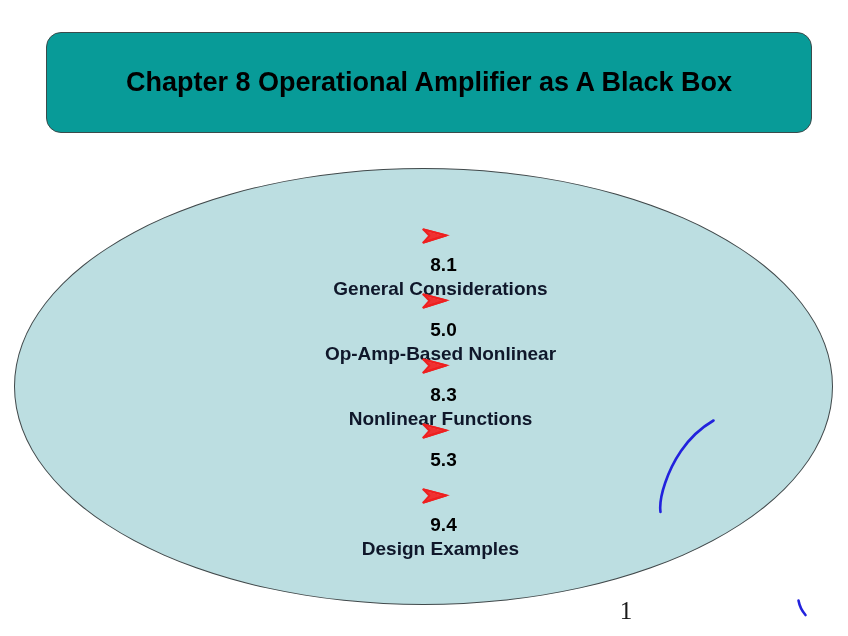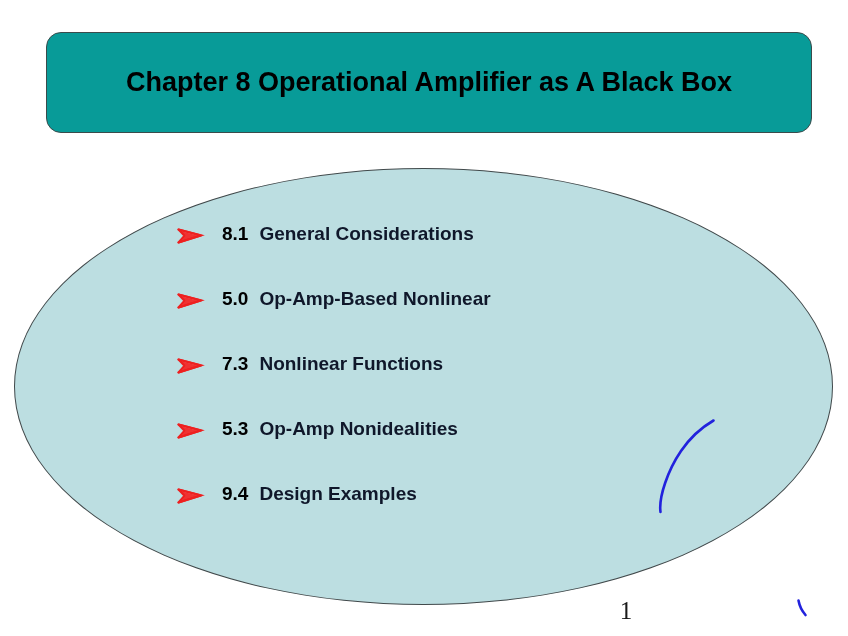--- a/index.html
+++ b/index.html
@@ -70,21 +70,22 @@
   #agenda-list {
     position: absolute;
     left: 175px;
     top: 222px;
     width: 520px;
   }
   .agenda-item {
     position: relative;
     height: 65px;
     display: flex;
-    align-items: flex-start;
+    align-items: center;
+    flex-direction: column;
   }
   .bullet-icon {
     position: relative;
     width: 30px;
     height: 26px;
     flex: 0 0 30px;
     margin-top: 1px;
   }
   .bullet-icon svg {
     position: absolute;
@@ -171,34 +172,33 @@
     </div>
 
     <div class="agenda-item">
       <span class="bullet-icon">
         <svg width="30" height="26" viewBox="0 0 30 26">
           <path d="M3.5 6.5 L26 12.4 L3.5 19.4 L9.5 12.8 Z" fill="#ffffff" stroke="#ee2020" stroke-width="2.1" stroke-linejoin="round"></path>
           <path d="M4.6 7.8 L24.3 12.9 L4.6 18.9 L10.2 13.1 Z" fill="#ee2020" stroke="none" opacity="0.92"></path>
           <path d="M3.5 6.5 L26 12.4 L3.5 19.4" fill="none" stroke="#ee2020" stroke-width="2.1" stroke-linecap="round"></path>
         </svg>
       </span>
-      <span class="agenda-num">7.3</span>
+      <span class="agenda-num">8.3</span>
       <span class="agenda-label">Nonlinear Functions</span>
     </div>
 
     <div class="agenda-item">
       <span class="bullet-icon">
         <svg width="30" height="26" viewBox="0 0 30 26">
           <path d="M3.5 6.5 L26 12.4 L3.5 19.4 L9.5 12.8 Z" fill="#ffffff" stroke="#ee2020" stroke-width="2.1" stroke-linejoin="round"></path>
           <path d="M4.6 7.8 L24.3 12.9 L4.6 18.9 L10.2 13.1 Z" fill="#ee2020" stroke="none" opacity="0.92"></path>
           <path d="M3.5 6.5 L26 12.4 L3.5 19.4" fill="none" stroke="#ee2020" stroke-width="2.1" stroke-linecap="round"></path>
         </svg>
       </span>
       <span class="agenda-num">5.3</span>
-      <span class="agenda-label">Op-Amp Nonidealities</span>
     </div>
 
     <div class="agenda-item">
       <span class="bullet-icon">
         <svg width="30" height="26" viewBox="0 0 30 26">
           <path d="M3.5 6.5 L26 12.4 L3.5 19.4 L9.5 12.8 Z" fill="#ffffff" stroke="#ee2020" stroke-width="2.1" stroke-linejoin="round"></path>
           <path d="M4.6 7.8 L24.3 12.9 L4.6 18.9 L10.2 13.1 Z" fill="#ee2020" stroke="none" opacity="0.92"></path>
           <path d="M3.5 6.5 L26 12.4 L3.5 19.4" fill="none" stroke="#ee2020" stroke-width="2.1" stroke-linecap="round"></path>
         </svg>
       </span>

